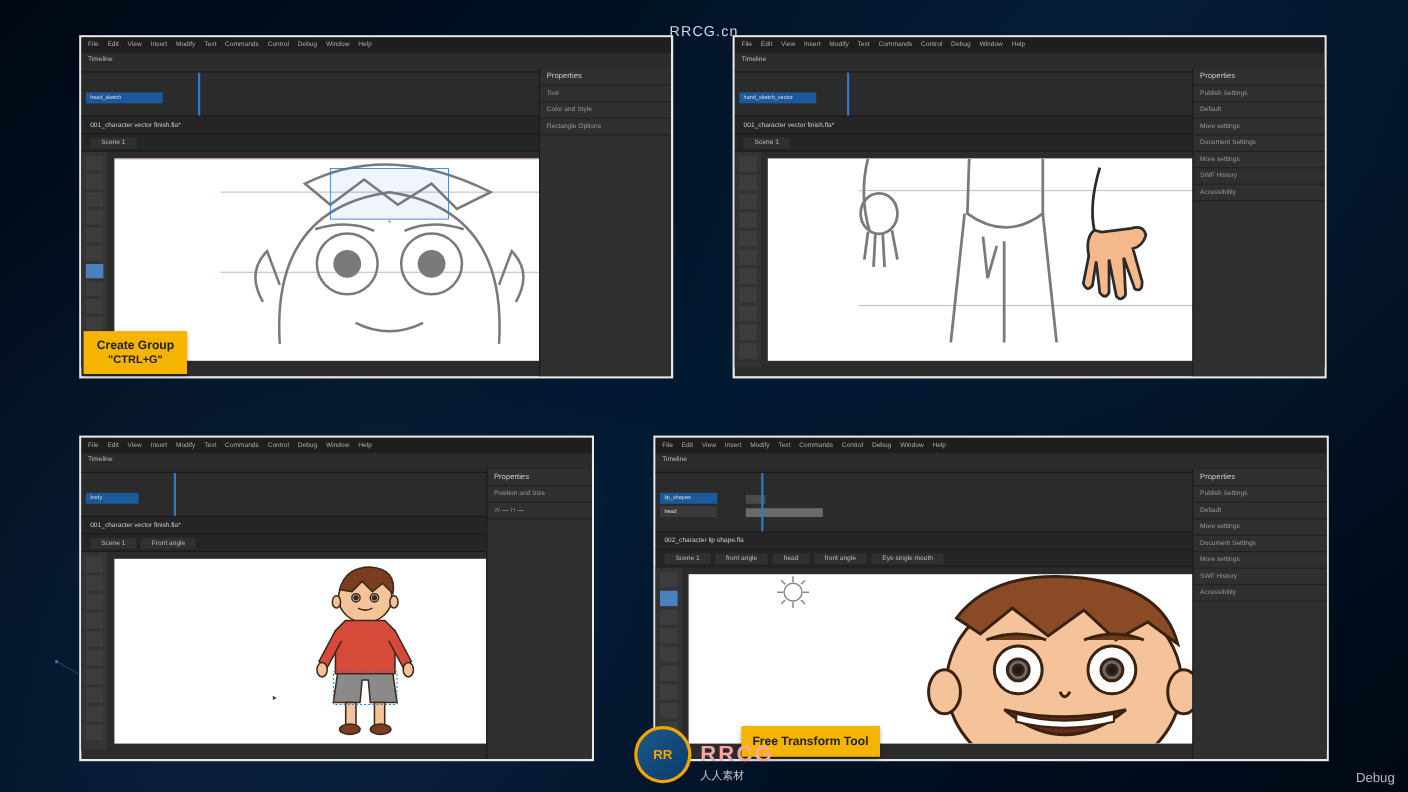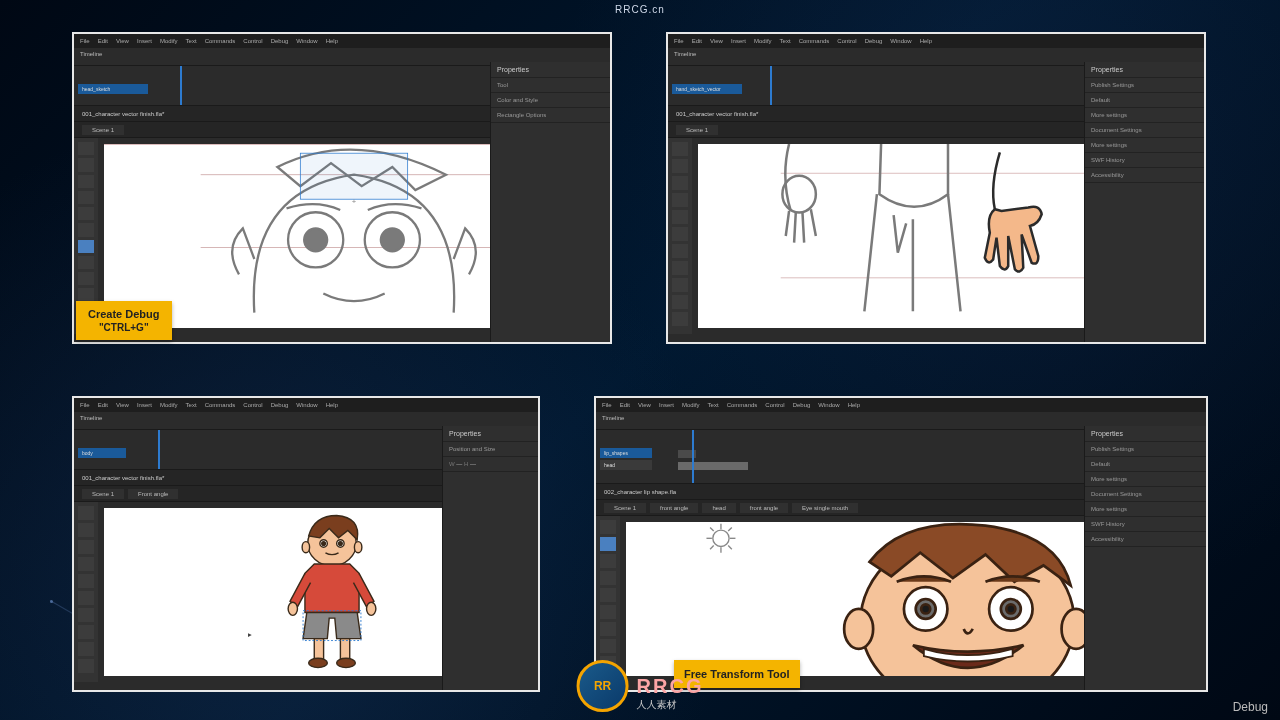--- a/index.html
+++ b/index.html
@@ -1,20 +1,20 @@
 <!DOCTYPE html>
 <html><head>
 <meta charset="utf-8">
 <style>
   *{box-sizing:border-box;margin:0;padding:0}
   body{width:1280px;height:720px;background:#000510;overflow:hidden;font-family:Arial,Helvetica,sans-serif;position:relative}
   .bg-plexus{position:absolute;inset:0;background:radial-gradient(circle at 20% 80%,rgba(40,60,100,.3),transparent 40%),radial-gradient(circle at 80% 20%,rgba(30,50,90,.25),transparent 40%),linear-gradient(135deg,#000814,#001830,#000814)}
   .dot{position:absolute;width:3px;height:3px;background:#4a6a9a;border-radius:50%}
   .line{position:absolute;height:1px;background:linear-gradient(90deg,rgba(80,110,160,.4),rgba(80,110,160,.1));transform-origin:left}
-  .top-text{position:absolute;top:4px;left:50%;transform:translateX(-50%);color:#cfd8e8;font-size:10px;letter-spacing:1px}
+  .top-text{position:absolute;top:21px;left:50%;transform:translateX(-50%);color:#cfd8e8;font-size:13px;letter-spacing:1px}
   .panel{position:absolute;background:#2b2b2b;border:2px solid #e8e8e8}
   .panel.tl{left:72px;top:32px;width:540px;height:312px}
   .panel.tr{left:666px;top:32px;width:540px;height:312px}
   .panel.bl{left:72px;top:396px;width:468px;height:296px}
   .panel.br{left:594px;top:396px;width:614px;height:296px}
   .menubar{height:14px;background:#1e1e1e;display:flex;align-items:center;padding-left:6px;gap:8px}
   .menubar span{color:#aaa;font-size:6px}
   .topbar{height:18px;background:#2b2b2b;border-bottom:1px solid #1a1a1a;position:relative}
   .timeline{background:#2b2b2b;border-bottom:1px solid #1a1a1a}
   .timeline.sm{height:40px}.timeline.lg{height:54px}
@@ -129,21 +129,21 @@
       </div>
     </div>
   </div>
   <div class="right-pane">
     <div class="pane-header">Properties</div>
     <div class="pane-section">Tool</div>
     <div class="pane-section">Color and Style</div>
     <div class="pane-section">Rectangle Options</div>
   </div>
   <div class="callout" style="left:2px;bottom:2px">
-    <div>Create Debug</div>
+    <div>Create Group</div>
     <div class="sub">"CTRL+G"</div>
   </div>
 </div>
 
 <div class="panel tr">
   <div class="menubar">
     <span>File</span>
       <span>Edit</span>
       <span>View</span>
       <span>Insert</span>

